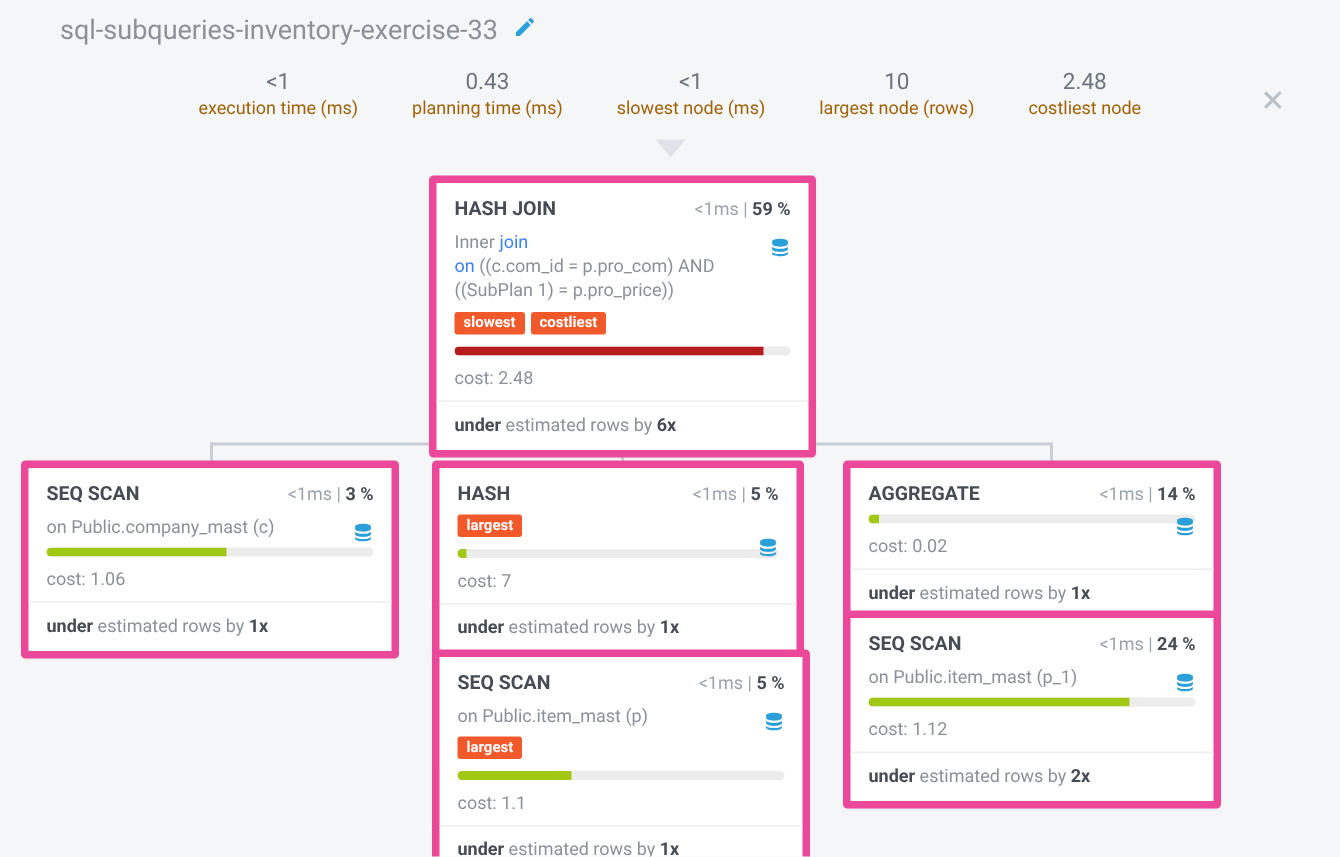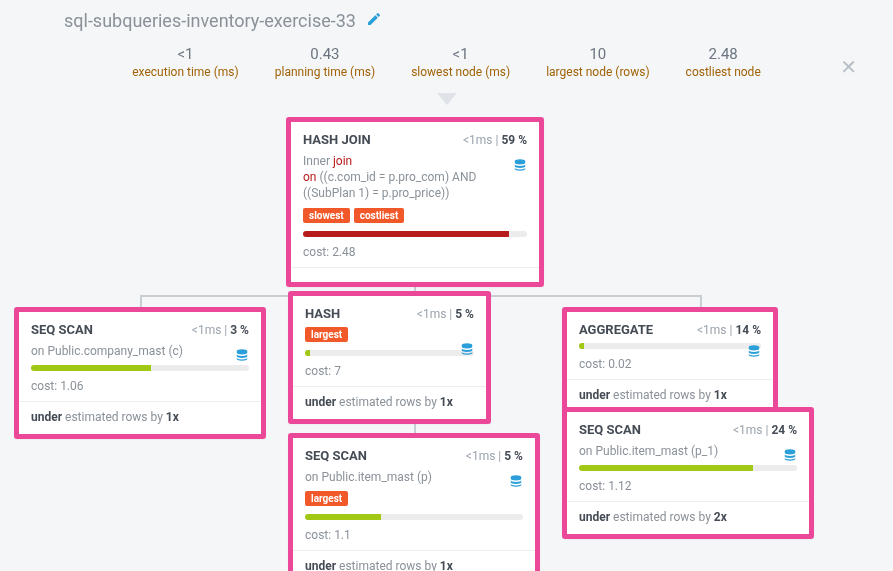--- a/index.html
+++ b/index.html
@@ -1,35 +1,35 @@
 <!DOCTYPE html>
 <html><head>
 <meta charset="utf-8">
 <style>
 *{box-sizing:border-box;margin:0;padding:0;font-family:-apple-system,BlinkMacSystemFont,"Segoe UI",Roboto,sans-serif}
 body{background:#f5f6f7;color:#555;font-size:13px;width:893px;height:571px;overflow:hidden;position:relative}
-.title-row{display:flex;align-items:center;gap:10px;padding:10px 0 6px 64px}
+.title-row{display:flex;align-items:flex-start;gap:10px;padding:10px 0 6px 40px}
 .title{color:#8a9199;font-size:18px;font-weight:400}
 .edit-icon svg{width:16px;height:16px;fill:#2b9fd9}
 .stats{display:flex;justify-content:center;gap:36px;padding:8px 0 20px;position:relative}
 .stat{text-align:center}
 .stat-val{color:#6b7480;font-size:15px}
 .stat-lbl{color:#a16207;font-size:12px;margin-top:2px}
 .close-x{position:absolute;right:36px;top:18px;color:#b8bfc7;font-size:20px;cursor:pointer}
 .pointer{width:0;height:0;border-left:10px solid transparent;border-right:10px solid transparent;border-top:12px solid #dfe3e7;margin:-6px auto 0}
 .canvas{position:relative;width:893px;height:470px}
 .node{position:absolute;background:#fff;border:5px solid #ec4899;border-radius:3px;padding:10px 12px 8px;box-shadow:0 1px 2px rgba(0,0,0,.04)}
 .node-hd{display:flex;justify-content:space-between;align-items:baseline;margin-bottom:6px}
 .node-title{font-weight:700;color:#454c55;font-size:13px}
 .node-meta{color:#9aa3ad;font-size:12px}
 .node-meta b{color:#454c55;font-weight:700}
 .db-icon{position:absolute;right:12px;top:36px}
 .db-icon svg{width:14px;height:14px;fill:#2b9fd9}
 .desc{color:#8a9199;font-size:12px;line-height:1.35;margin-bottom:6px;max-width:210px}
-.desc .kw{color:#b91c1c}
+.desc .kw{color:#3b82f6}
 .badges{display:flex;gap:4px;margin-bottom:8px}
 .badge{background:#f1592a;color:#fff;font-size:10px;font-weight:700;padding:2px 6px;border-radius:2px}
 .bar{height:6px;background:#ececec;border-radius:3px;margin-bottom:6px;overflow:hidden}
 .bar-fill{height:100%}
 .sep{height:1px;background:#eceff2;margin:6px -12px}
 .row{color:#8a9199;font-size:12px;padding:2px 0}
 .row b{color:#454c55;font-weight:700}
 .conn{position:absolute;background:#c9ced4}
 .conn-h{height:2px}
 .conn-v{width:2px}
@@ -90,59 +90,60 @@
     <div class="desc"><span>Inner </span><span class="kw">join</span><br><span class="kw">on </span><span>((c.com_id = p.pro_com) AND ((SubPlan 1) = p.pro_price))</span></div>
     <div class="badges">
         <span class="badge">slowest</span>
         <span class="badge">costliest</span>
       </div>
     <div class="bar">
         <div class="bar-fill" style="background:#b71c1c;width:92%"></div>
       </div>
     <div class="row">cost: 2.48</div>
     <div class="sep"></div>
+    <div class="row"><b>under</b><span> estimated rows by </span><b>6x</b></div>
   </div>
 
   <div class="node" style="left:14px;top:202px;width:252px">
     <div class="node-hd">
         <span class="node-title">SEQ SCAN</span>
         <span class="node-meta"><span>&lt;1ms</span> | <b>3 %</b></span>
       </div>
     <span class="db-icon"><svg viewBox="0 0 24 24">
           <path d="M12 2C7 2 3 3.3 3 5v3c0 1.7 4 3 9 3s9-1.3 9-3V5c0-1.7-4-3-9-3zm9 8.5c0 1.7-4 3-9 3s-9-1.3-9-3V14c0 1.7 4 3 9 3s9-1.3 9-3v-3.5zM3 16.5V19c0 1.7 4 3 9 3s9-1.3 9-3v-2.5c0 1.7-4 3-9 3s-9-1.3-9-3z"></path>
         </svg></span>
     <div class="desc">on Public.company_mast (c)</div>
     <div class="bar">
         <div class="bar-fill" style="background:#a0c814;width:55%"></div>
       </div>
     <div class="row">cost: 1.06</div>
     <div class="sep"></div>
     <div class="row"><b>under</b><span> estimated rows by </span><b>1x</b></div>
   </div>
 
-  <div class="node" style="left:288px;top:186px;width:203px">
+  <div class="node" style="left:288px;top:202px;width:248px">
     <div class="node-hd">
         <span class="node-title">HASH</span>
         <span class="node-meta"><span>&lt;1ms</span> | <b>5 %</b></span>
       </div>
     <span class="db-icon" style="top:46px"><svg viewBox="0 0 24 24">
           <path d="M12 2C7 2 3 3.3 3 5v3c0 1.7 4 3 9 3s9-1.3 9-3V5c0-1.7-4-3-9-3zm9 8.5c0 1.7-4 3-9 3s-9-1.3-9-3V14c0 1.7 4 3 9 3s9-1.3 9-3v-3.5zM3 16.5V19c0 1.7 4 3 9 3s9-1.3 9-3v-2.5c0 1.7-4 3-9 3s-9-1.3-9-3z"></path>
         </svg></span>
     <div class="badges">
         <span class="badge">largest</span>
       </div>
     <div class="bar">
         <div class="bar-fill" style="background:#a0c814;width:3%"></div>
       </div>
     <div class="row">cost: 7</div>
     <div class="sep"></div>
     <div class="row"><b>under</b><span> estimated rows by </span><b>1x</b></div>
   </div>
 
-  <div class="node" style="left:562px;top:202px;width:216px">
+  <div class="node" style="left:562px;top:202px;width:252px">
     <div class="node-hd">
         <span class="node-title">AGGREGATE</span>
         <span class="node-meta"><span>&lt;1ms</span> | <b>14 %</b></span>
       </div>
     <span class="db-icon" style="top:32px"><svg viewBox="0 0 24 24">
           <path d="M12 2C7 2 3 3.3 3 5v3c0 1.7 4 3 9 3s9-1.3 9-3V5c0-1.7-4-3-9-3zm9 8.5c0 1.7-4 3-9 3s-9-1.3-9-3V14c0 1.7 4 3 9 3s9-1.3 9-3v-3.5zM3 16.5V19c0 1.7 4 3 9 3s9-1.3 9-3v-2.5c0 1.7-4 3-9 3s-9-1.3-9-3z"></path>
         </svg></span>
     <div class="bar">
         <div class="bar-fill" style="background:#a0c814;width:3%"></div>
       </div>

